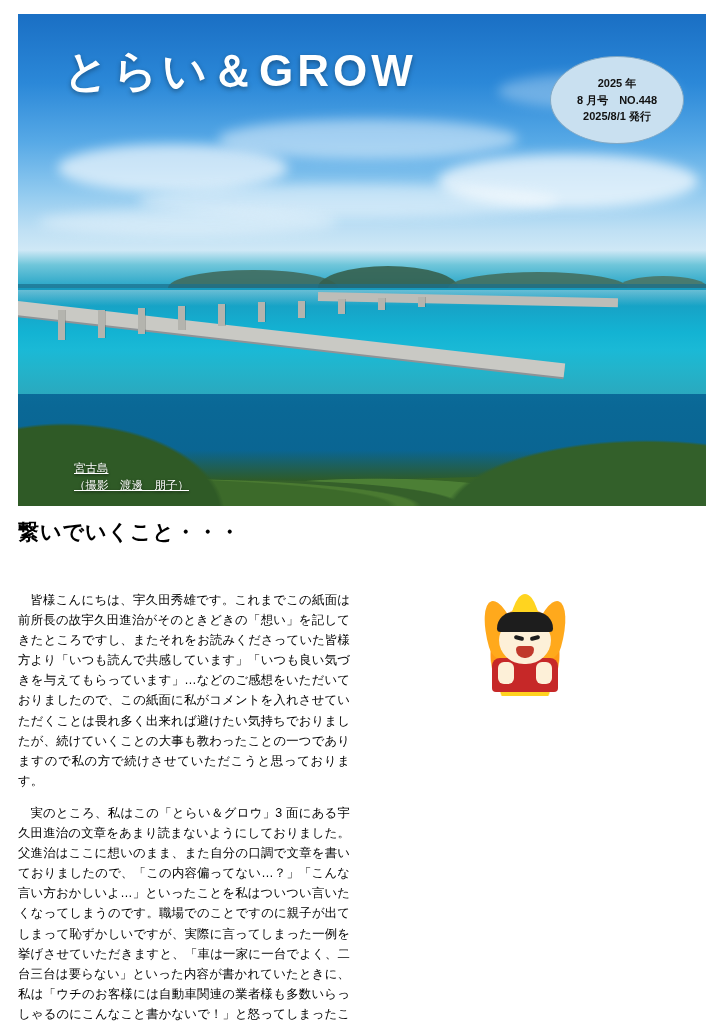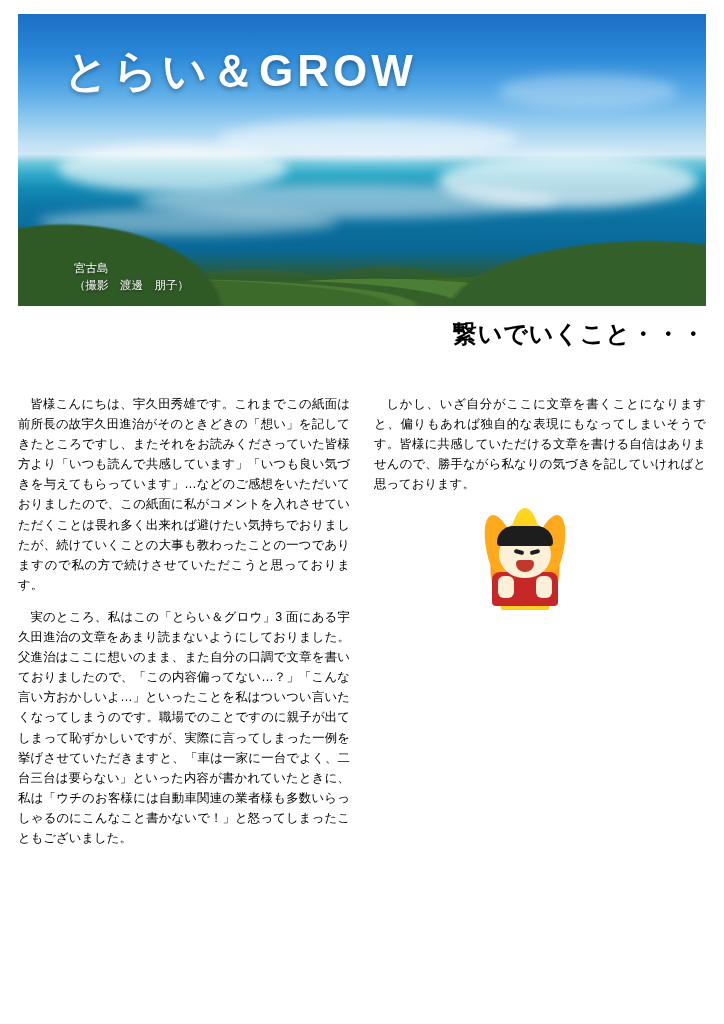--- a/index.html
+++ b/index.html
@@ -22,21 +22,21 @@
     width: 724px;
     height: 1024px;
     box-sizing: border-box;
     padding: 14px 18px 10px 18px;
   }
 
   
   .hero {
     position: relative;
     width: 688px;
-    height: 292px;
+    height: 492px;
     overflow: hidden;
     background: linear-gradient(to bottom,
         #1a6fc4 0%,
         #2b88d8 14%,
         #57a9e6 26%,
         #8fc9ef 36%,
         #bfe0f4 44%,
         #cfe8f6 48%,
         #6fc6da 51%,
         #2fa9c9 55%,
@@ -177,26 +177,27 @@
   }
 
   .photo-caption {
     position: absolute;
     left: 56px;
     bottom: 12px;
     color: #ffffff;
     font-size: 11.5px;
     line-height: 1.5;
     text-shadow: 0 1px 3px rgba(0,0,0,.6);
+    text-decoration: underline;
   }
 
   
   .article-title {
-    text-align: right;
-    font-size: 24px;
+    text-align: left;
+    font-size: 21px;
     font-weight: bold;
     margin: 12px 0 10px 0;
     letter-spacing: 1px;
   }
 
   .columns {
     display: flex;
     gap: 24px;
     width: 688px;
     margin-top: 44px;
@@ -352,38 +353,42 @@
     <div class="pier" style="left:320px; top:285px; height:15px;"></div>
     <div class="pier" style="left:360px; top:284px; height:12px;"></div>
     <div class="pier" style="left:400px; top:283px; height:10px;"></div>
 
     <div class="veg"></div>
     <div class="veg-left"></div>
     <div class="veg-right"></div>
 
     <div class="hero-title">とらい＆GROW</div>
 
+    <div class="issue-badge">
+      <span>2025 年</span>
+      <span>8 月号　NO.448</span>
+      <span>2025/8/1 発行</span>
+    </div>
 
     <div class="photo-caption">
       <div>宮古島</div>
       <div>（撮影　渡邊　朋子）</div>
     </div>
   </div>
 
   <div class="article-title">繋いでいくこと・・・</div>
 
   <div class="columns">
 
     <div class="col">
       <p>皆様こんにちは、宇久田秀雄です。これまでこの紙面は前所長の故宇久田進治がそのときどきの「想い」を記してきたところですし、またそれをお読みくださっていた皆様方より「いつも読んで共感しています」「いつも良い気づきを与えてもらっています」…などのご感想をいただいておりましたので、この紙面に私がコメントを入れさせていただくことは畏れ多く出来れば避けたい気持ちでおりましたが、続けていくことの大事も教わったことの一つでありますので私の方で続けさせていただこうと思っております。</p>
       <p>実のところ、私はこの「とらい＆グロウ」3 面にある宇久田進治の文章をあまり読まないようにしておりました。父進治はここに想いのまま、また自分の口調で文章を書いておりましたので、「この内容偏ってない…？」「こんな言い方おかしいよ…」といったことを私はついつい言いたくなってしまうのです。職場でのことですのに親子が出てしまって恥ずかしいですが、実際に言ってしまった一例を挙げさせていただきますと、「車は一家に一台でよく、二台三台は要らない」といった内容が書かれていたときに、私は「ウチのお客様には自動車関連の業者様も多数いらっしゃるのにこんなこと書かないで！」と怒ってしまったこともございました。</p>
     </div>
 
     <div class="col">
-      <p>しかし、いざ自分がここに文章を書くことになりますと、偏りもあれば独自的な表現にもなってしまいそうです。皆様に共感していただける文章を書ける自信はありませんので、勝手ながら私なりの気づきを記していければと思っております。</p>
 
       <div class="illus-wrap">
         <div class="illus">
           <div class="flame"></div>
           <div class="flame-core"></div>
           <div class="arm l"></div>
           <div class="arm r"></div>
           <div class="body-red"></div>
           <div class="head"></div>
           <div class="hair"></div>

